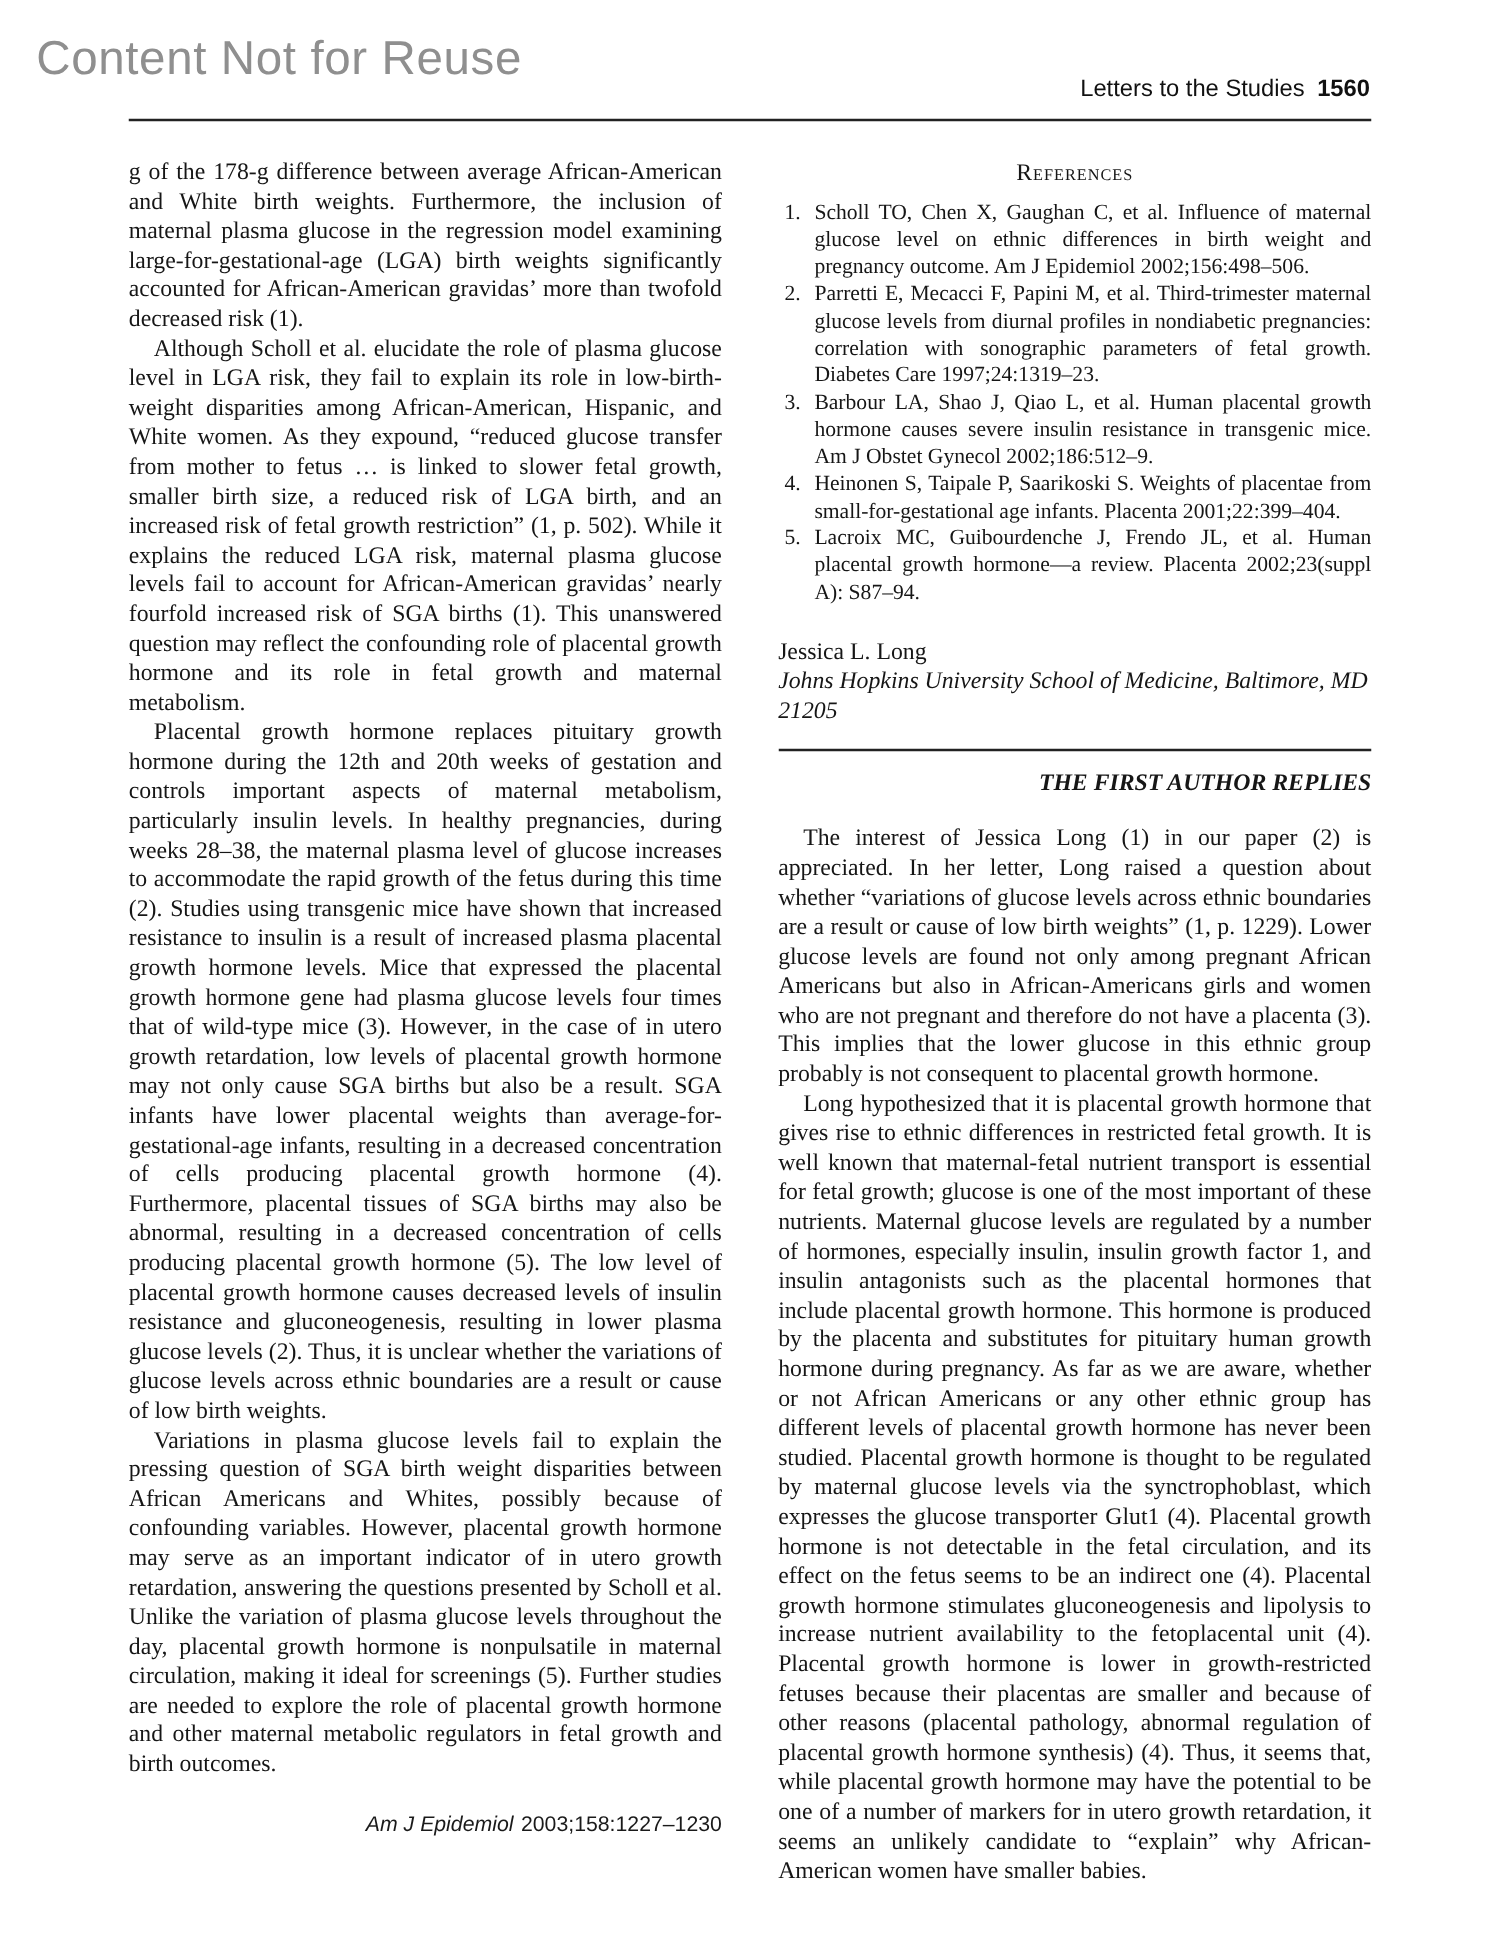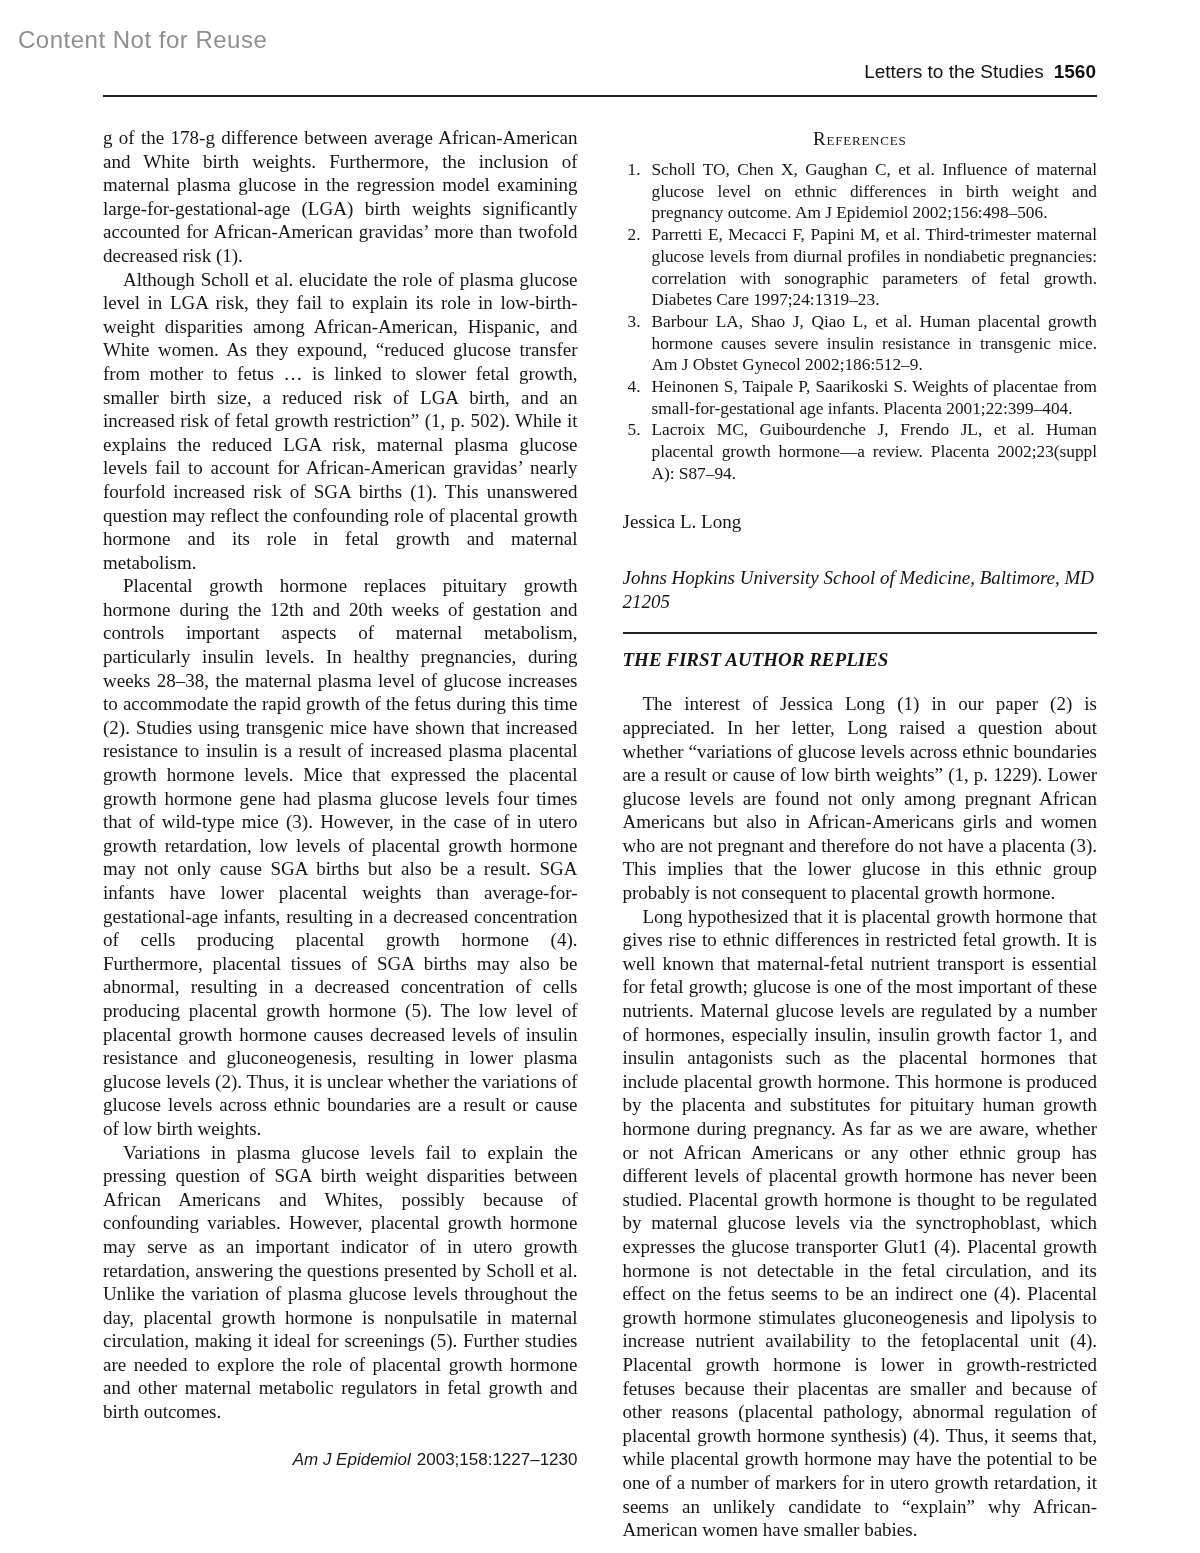--- a/index.html
+++ b/index.html
@@ -11,24 +11,24 @@
     position: relative;
     width: 1200px;
     height: 1553px;
     background: #ffffff;
     overflow: hidden;
     font-family: "Liberation Serif", serif;
     color: #161616;
   }
   .watermark {
     position: absolute;
-    left: 18px;
+    left: 29px;
     top: 26px;
     font-family: "Liberation Sans", sans-serif;
-    font-size: 24px;
+    font-size: 38px;
     font-weight: 400;
     color: #8f8f8f;
     letter-spacing: 0.5px;
   }
   .running-head {
     position: absolute;
     top: 61px;
     right: 104px;
     font-family: "Liberation Sans", sans-serif;
     font-size: 19px;
@@ -104,29 +104,28 @@
     position: absolute;
     left: 5px;
   }
   .author-block {
     margin-top: 25px;
     font-size: 19px;
     line-height: 23.6px;
   }
   .author-affiliation {
     font-style: italic;
-    margin-top: 33px;
   }
   .reply-rule {
     height: 2px;
     background: #222222;
     margin: 19px 0 15px 0;
   }
   .reply-title {
-    text-align: left;
+    text-align: right;
     font-style: italic;
     font-weight: 700;
     font-size: 19px;
     margin-bottom: 21px;
   }
 </style>
 </head>
 <body>
 
 <div class="page">

